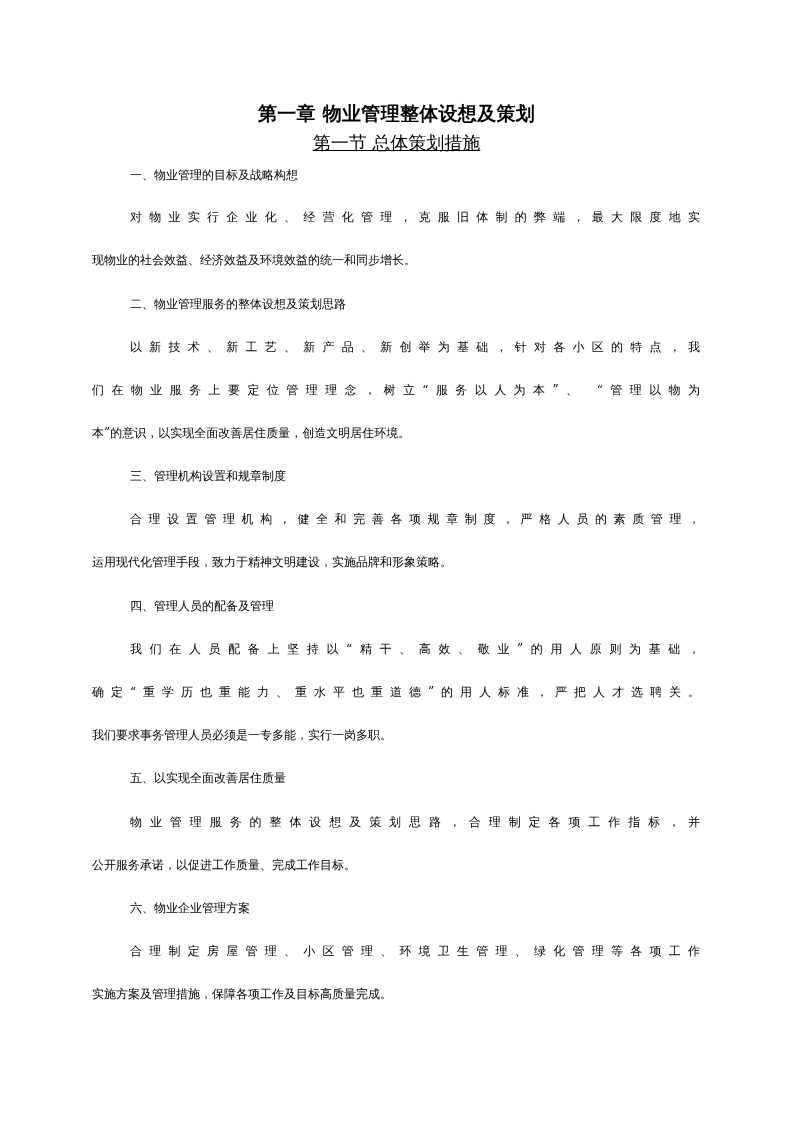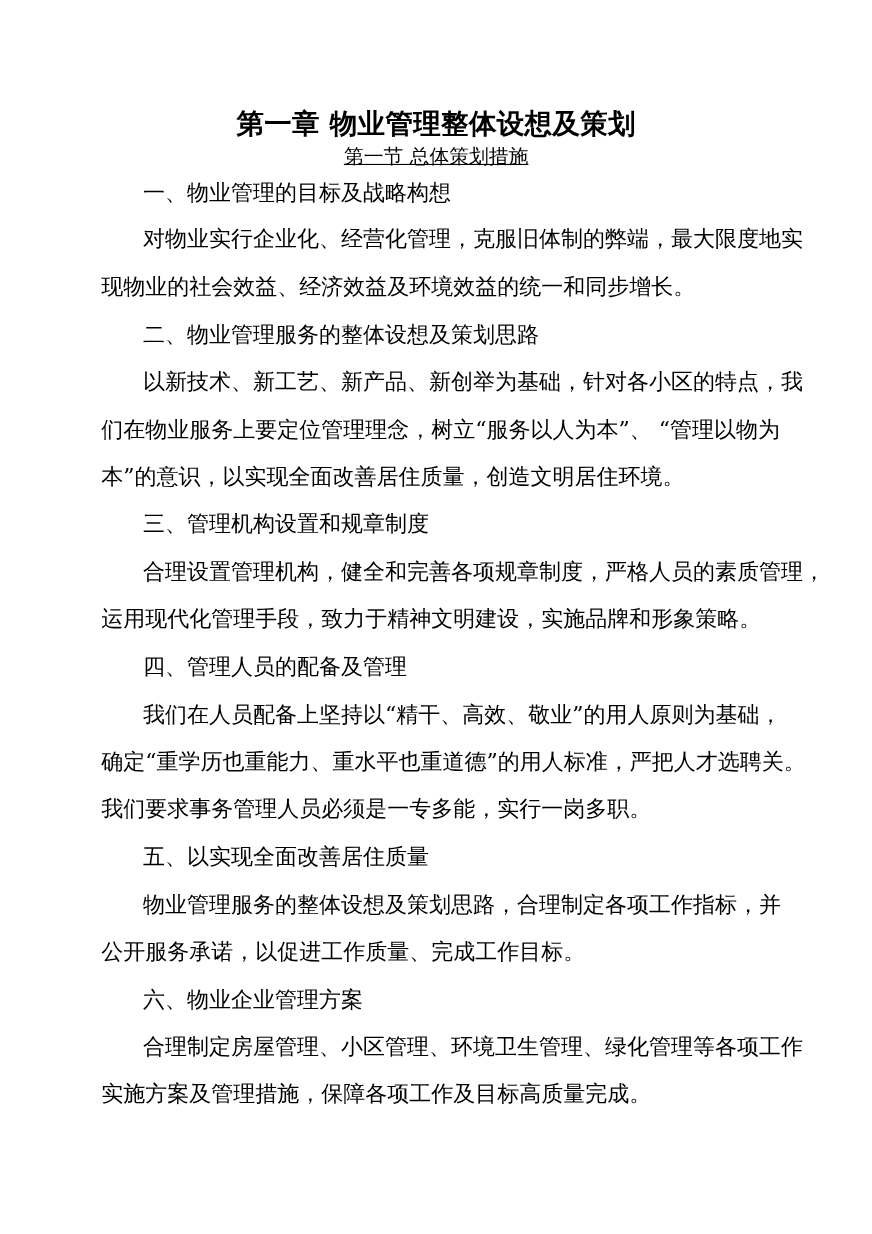--- a/index.html
+++ b/index.html
@@ -1,24 +1,24 @@
 <!DOCTYPE html>
 <html><head>
 <meta charset="utf-8">
 <style>
   html, body { margin: 0; padding: 0; background: #ffffff; }
   body { width: 793px; height: 1122px; position: relative; overflow: hidden;
          font-family: "DejaVu Serif", "Liberation Serif", serif; color: #000; }
   .page { position: absolute; left: 0; top: 0; width: 793px; height: 1122px; }
   .title { position: absolute; left: 0; width: 793px; top: 99px; text-align: center;
            font-family: "DejaVu Sans", "Liberation Sans", sans-serif; font-weight: bold;
-           font-size: 25px; line-height: 28px; letter-spacing: 0.3px; }
+           font-size: 19px; line-height: 28px; letter-spacing: 0.3px; }
   .subtitle { position: absolute; left: 0; width: 793px; top: 129px; text-align: center;
               font-size: 18px; line-height: 28px; text-decoration: underline; }
-  .line { position: absolute; left: 92px; width: 620px; font-size: 20px; line-height: 28px;
+  .line { position: absolute; left: 92px; width: 620px; font-size: 12px; line-height: 28px;
           white-space: nowrap; }
   .ind { left: 130px; }
   .just { text-align: justify; text-align-last: justify; width: 608px; }
   .just.ind { width: 570px; }
 </style>
 </head>
 <body>
 
 <div class="page">
   <div class="title">第一章  物业管理整体设想及策划</div>

